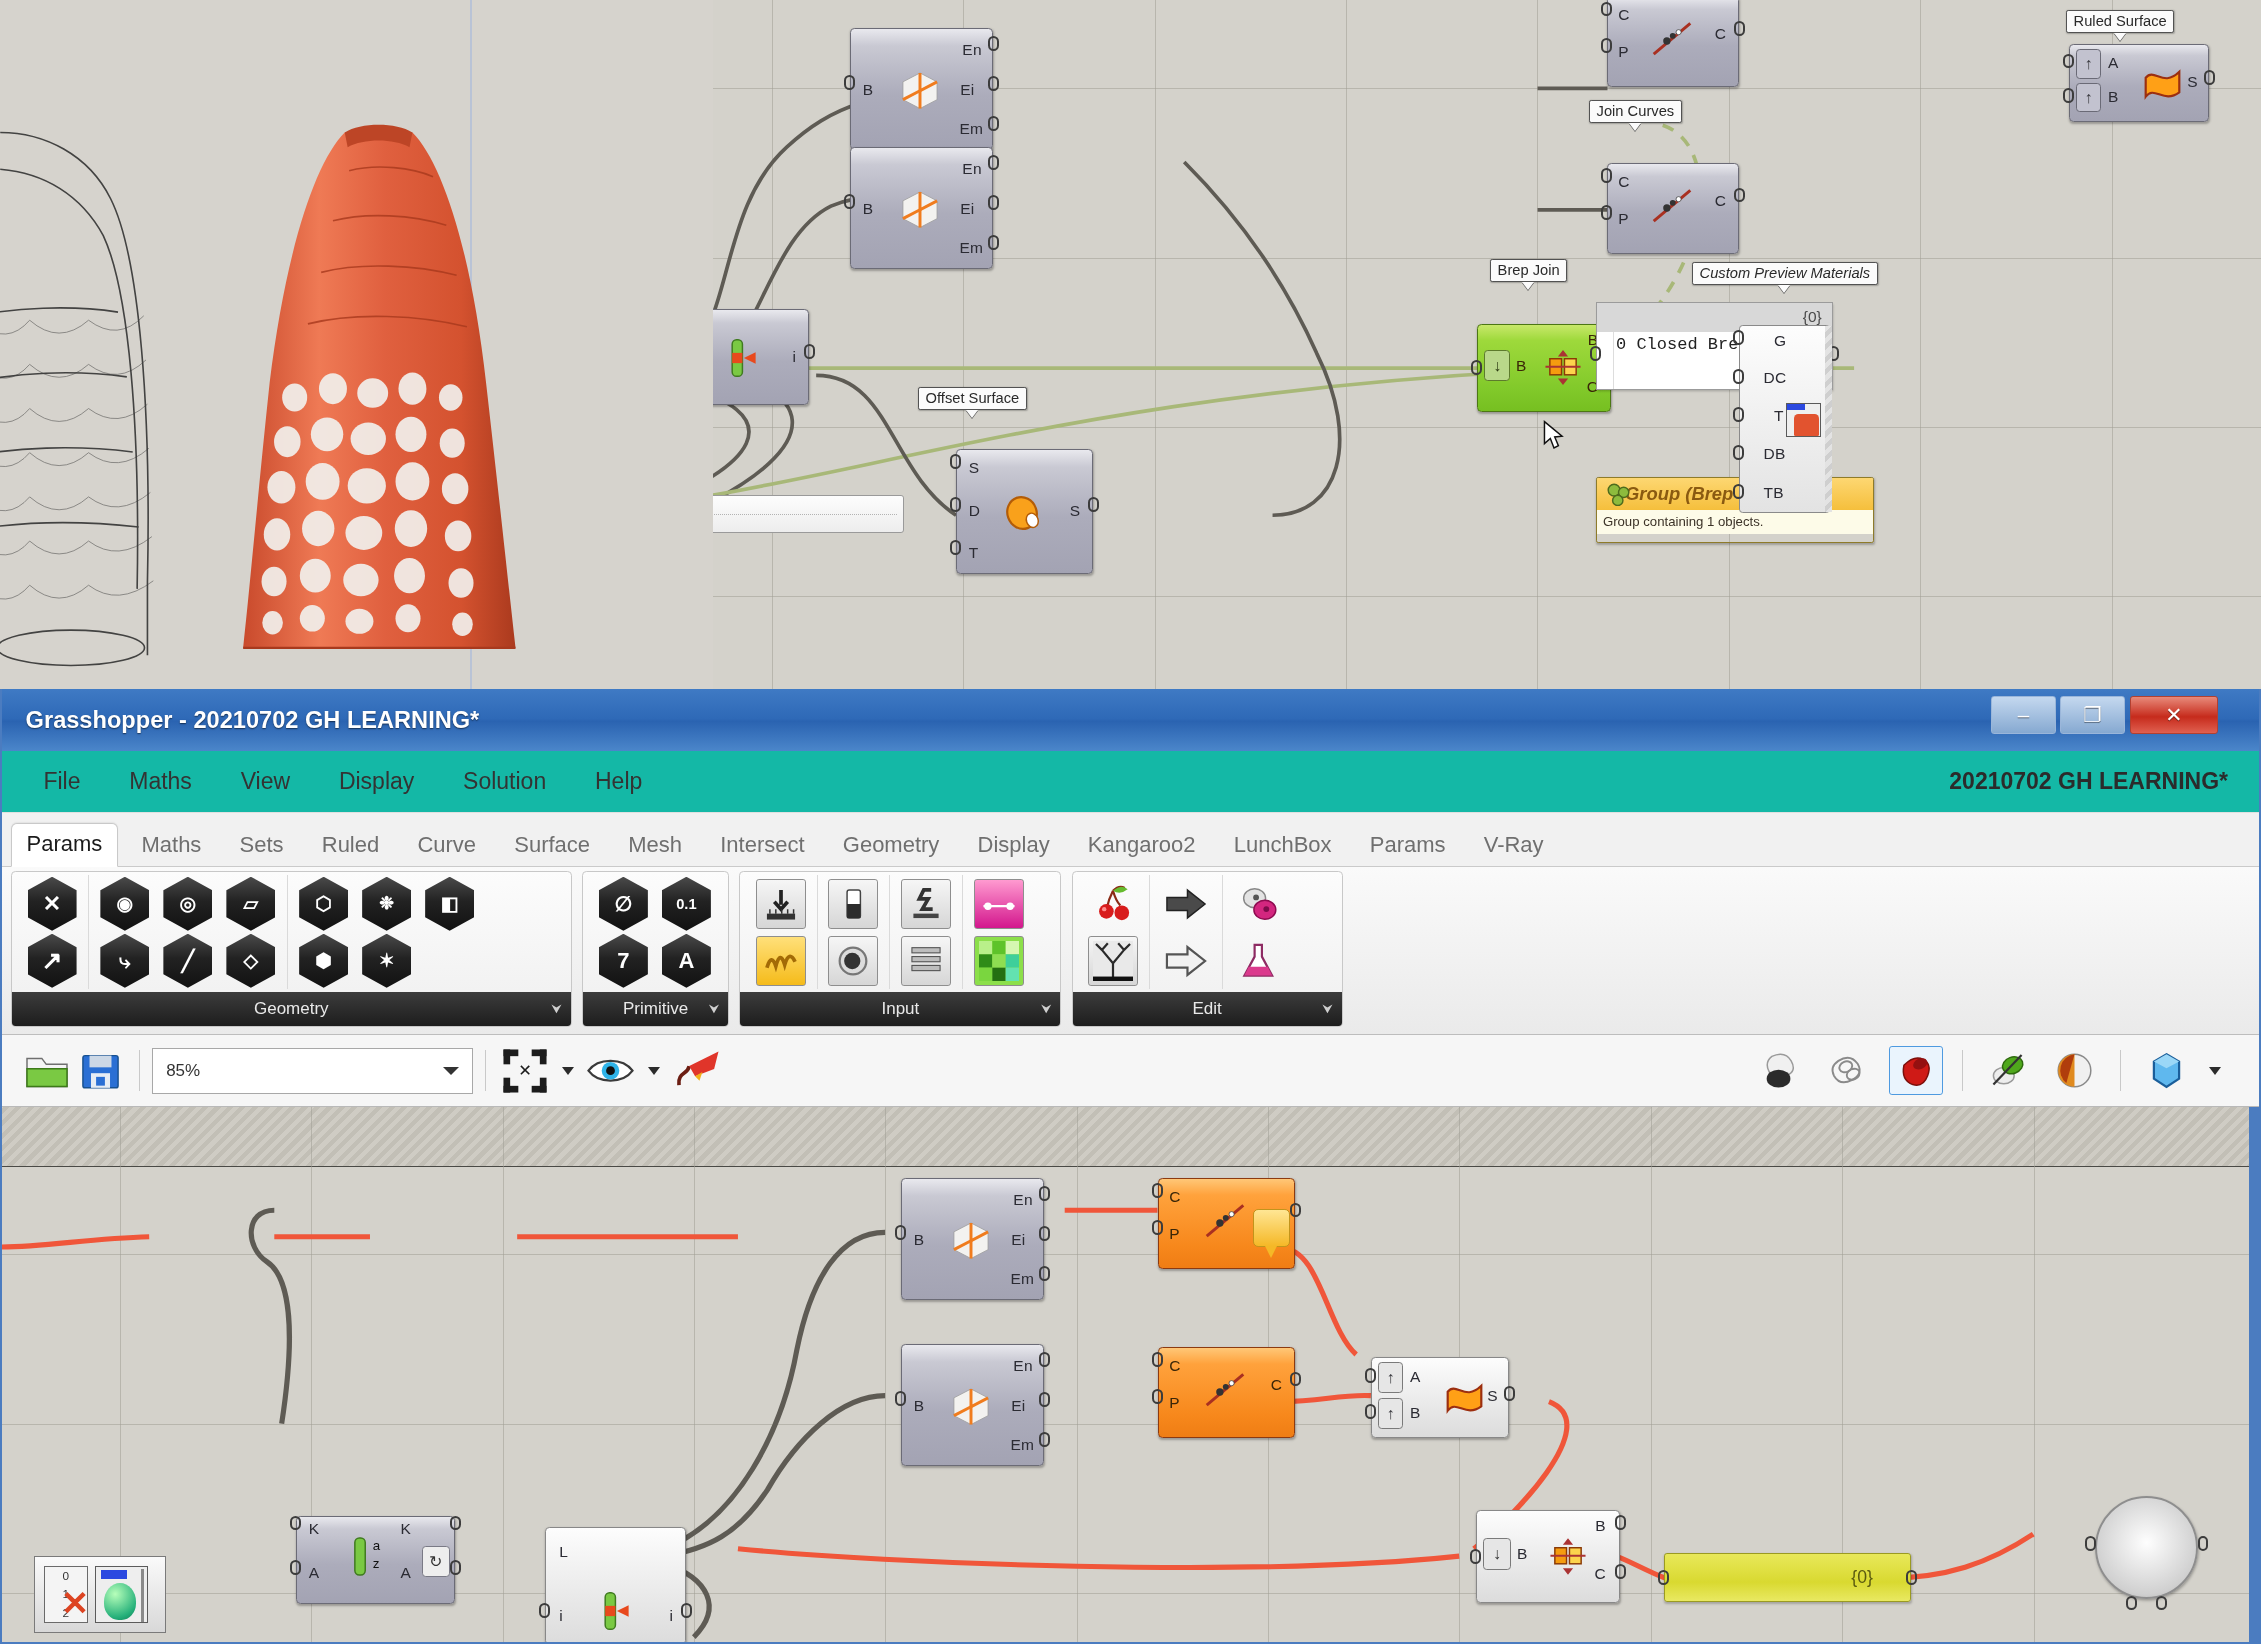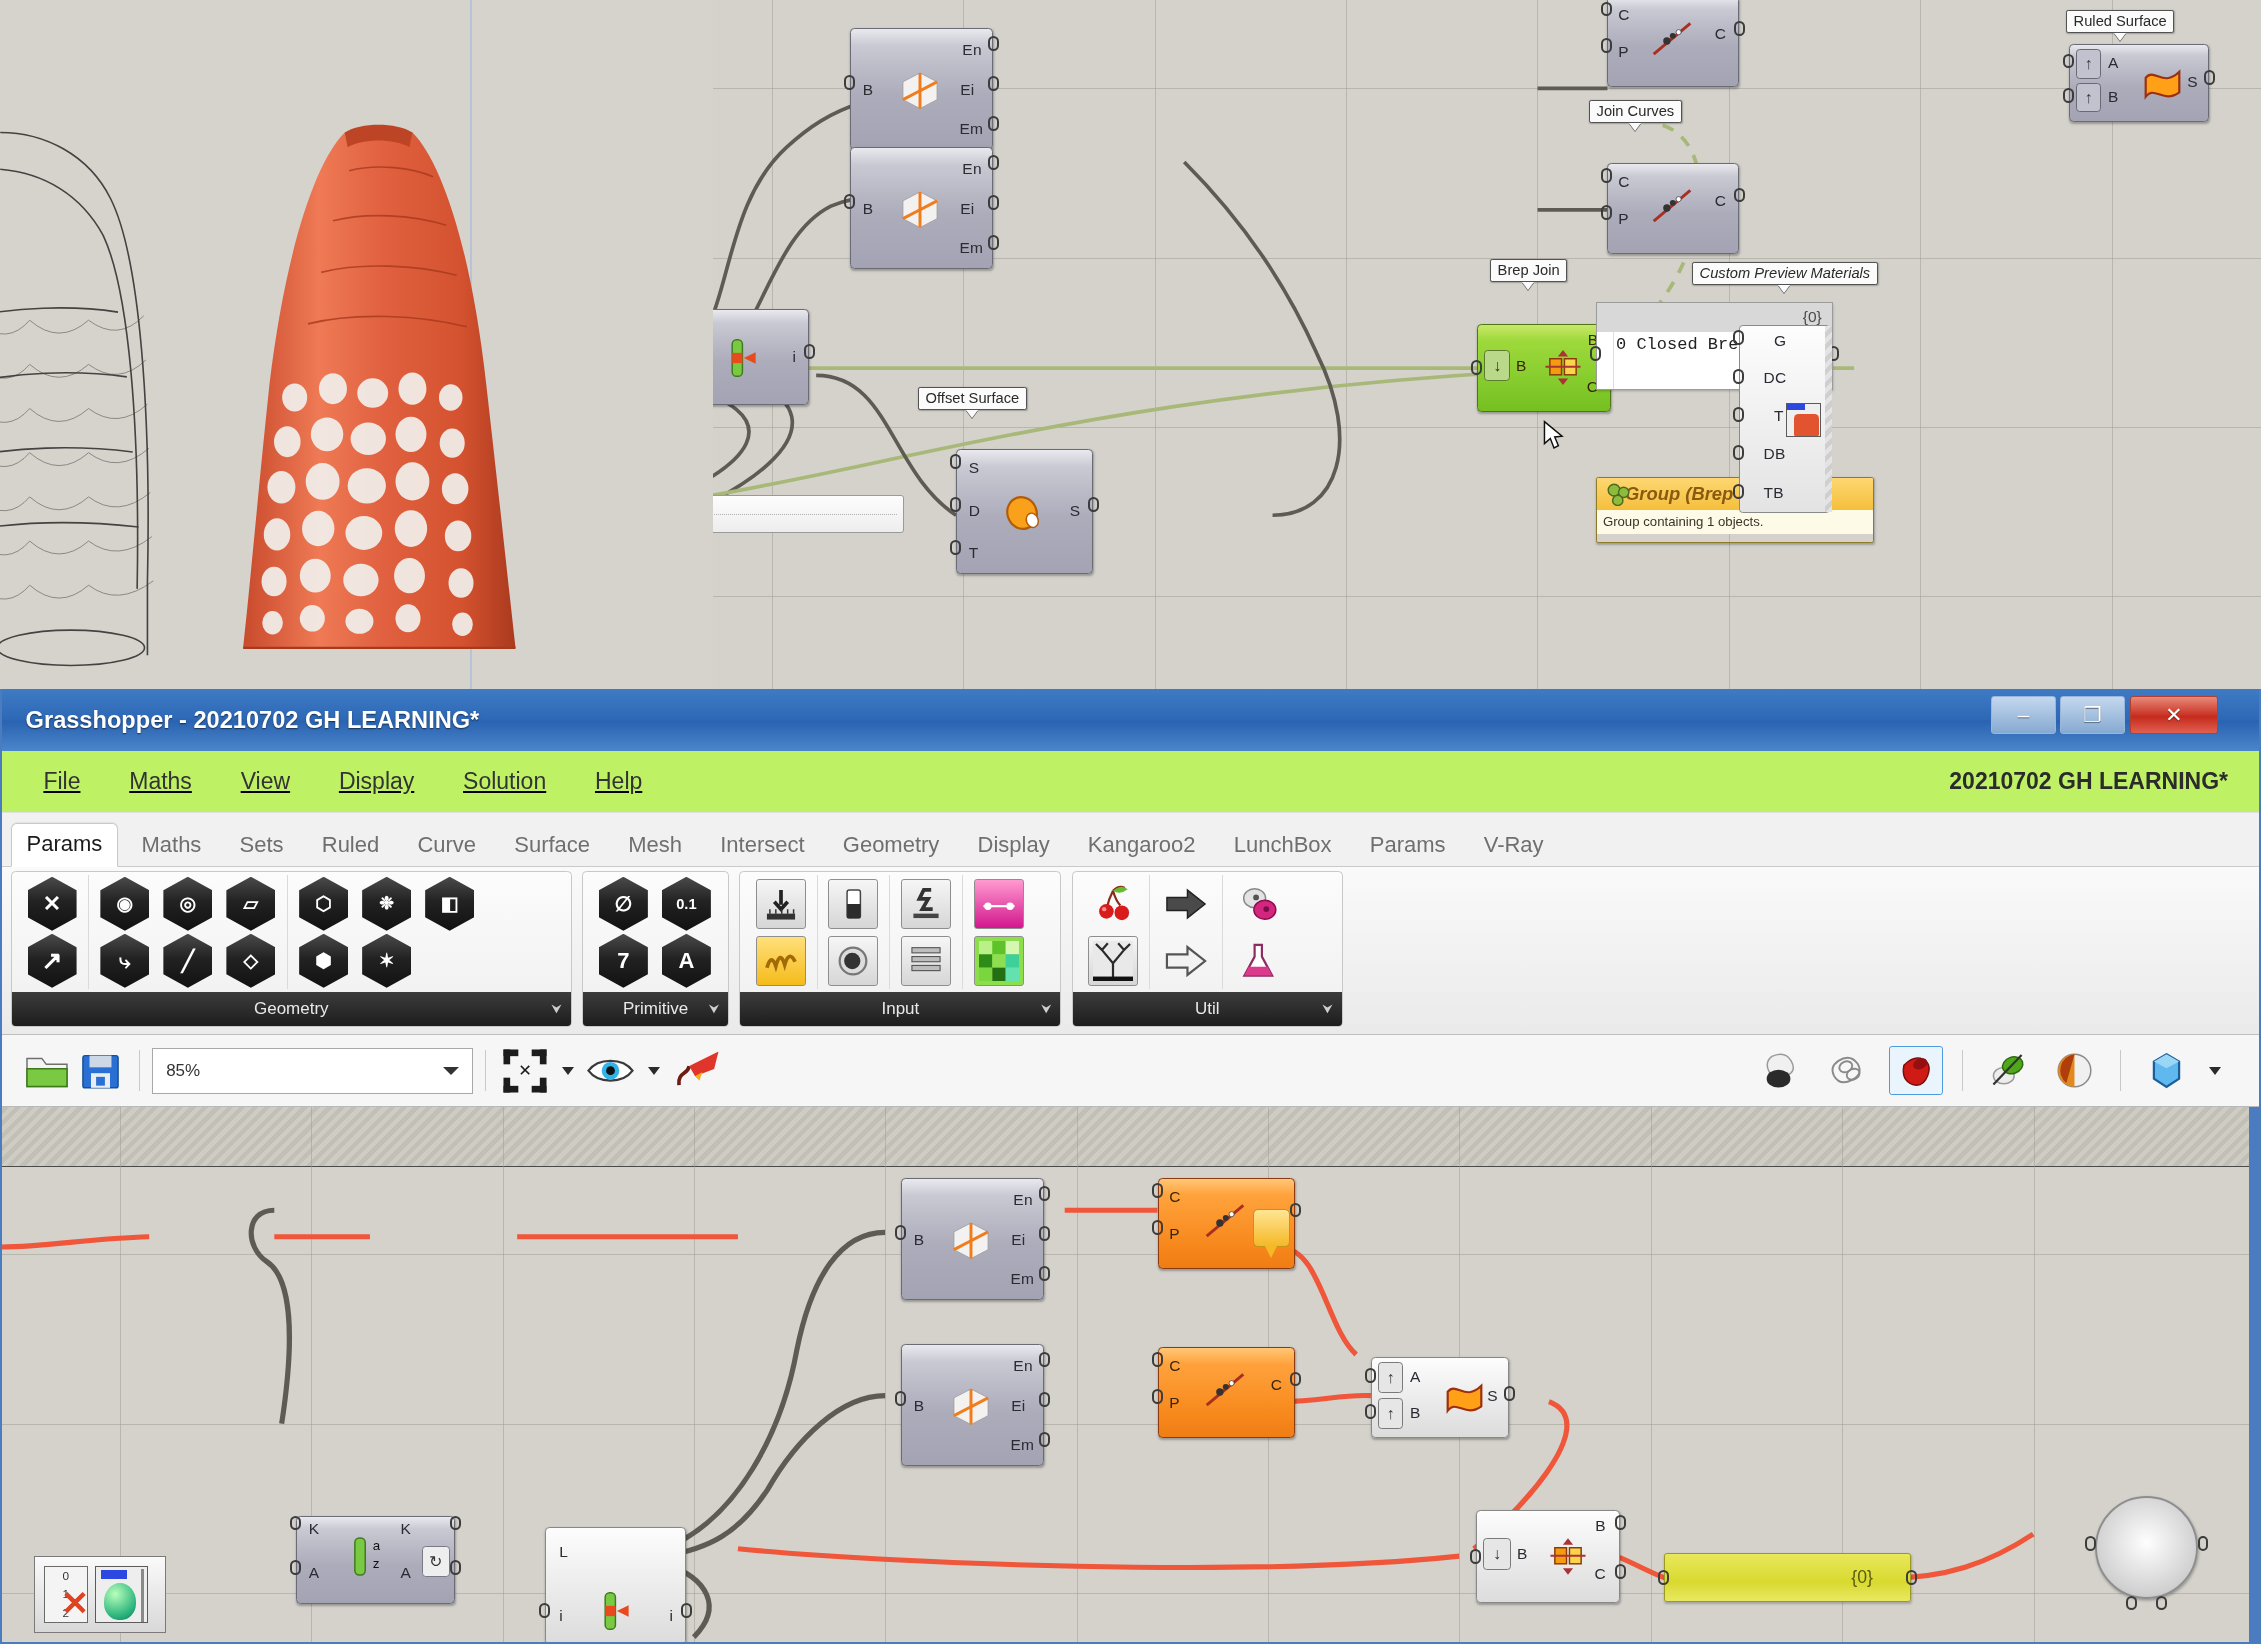--- a/index.html
+++ b/index.html
@@ -138,24 +138,23 @@
     background:linear-gradient(#c4d8ef,#86a9d1);
     display:flex;align-items:center;justify-content:center;
   }
   .winbtn .glyph{ color:#fff; font-size:20.6px; text-shadow:0 0.7px 0.7px rgba(0,0,0,.5);}
   #btn-min{ right:203px; }
   #btn-max{ right:134px; }
   #btn-close{ right:41px; width:88px;
     background:linear-gradient(#e88a7a,#c62b1c 55%,#e06050); border:0.7px solid #b24030;}
 
   #menubar {
-    height:62px; background:#bef264;
+    height:62px; background:#14b8a6;
     display:flex; align-items:center; position:relative;
     border-bottom:0.7px solid #e0e0e0;
-    text-decoration:underline;
   }
   .menu-item { font-size:23px; color:#333; margin-left:34px; padding:2.9px 7.4px; }
   #menubar .doc-title {
     position:absolute; right:31px; font-size:23px; color:#2b2b2b; font-weight:bold;
   }
 
   #tabbar {
     height:54px; background:#f1f1f1; position:relative;
     border-bottom:0.7px solid #cacaca;
     display:flex; align-items:flex-end;
@@ -896,21 +895,21 @@
           </div>
           <div class="rib-cell">
             <svg width="44" height="38" viewBox="0 0 60 52">
               <path d="M 24 4 L 24 20 L 10 46 L 48 46 L 34 20 L 34 4 Z" fill="#fff" stroke="#8e2b63" stroke-width="3"></path>
               <path d="M 16 34 L 42 34 L 48 46 L 10 46 Z" fill="#db3a8d"></path>
               </svg>
           </div>
         </div>
       </div>
       <div class="rib-label">
-        <span>Util</span>
+        <span>Edit</span>
         <span class="arrow">⮟</span>
       </div>
     </div>
   </div>
 
   <div id="toolbar2">
     <div style="width:54px;height:50px;display:flex;align-items:center;justify-content:center;">
       <svg width="46" height="40" viewBox="0 0 62 54">
         <path d="M 4 10 L 24 10 L 30 18 L 58 18 L 58 48 L 4 48 Z" fill="#f4f4f4" stroke="#6f6f6f" stroke-width="2"></path>
         <path d="M 4 24 L 58 24 L 58 48 L 4 48 Z" fill="#7ac943" stroke="#3c7a18" stroke-width="2"></path>

